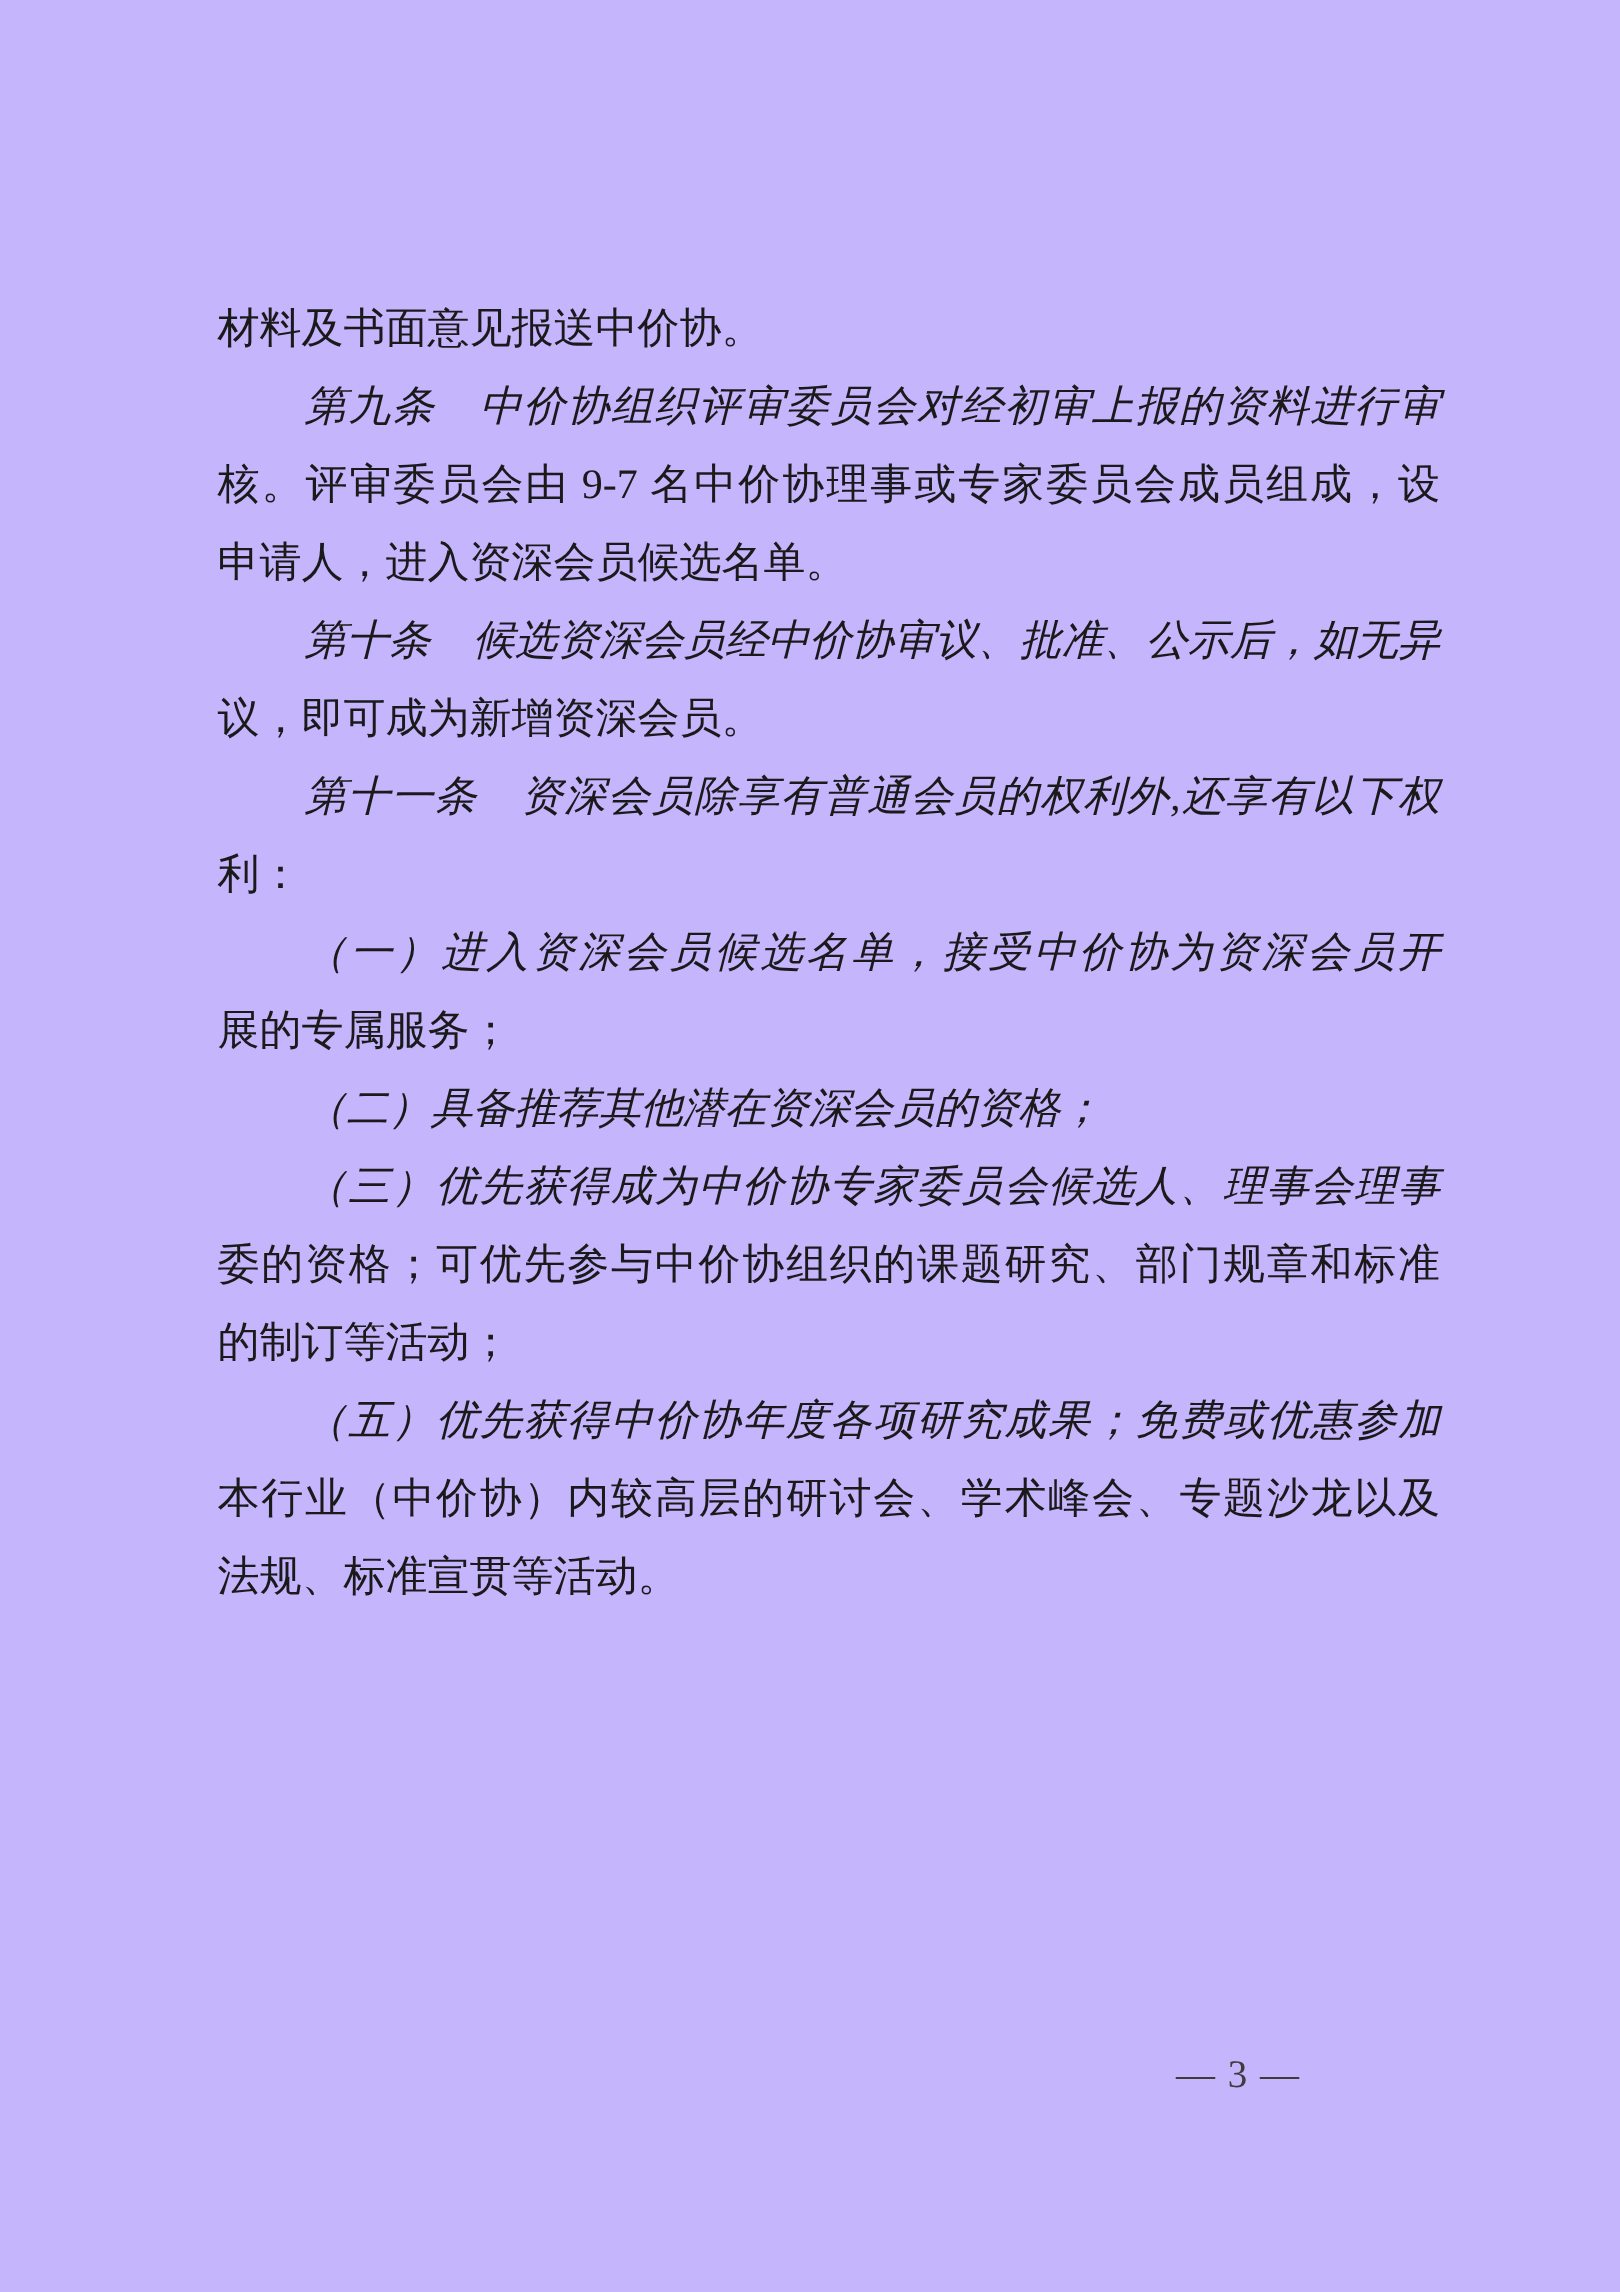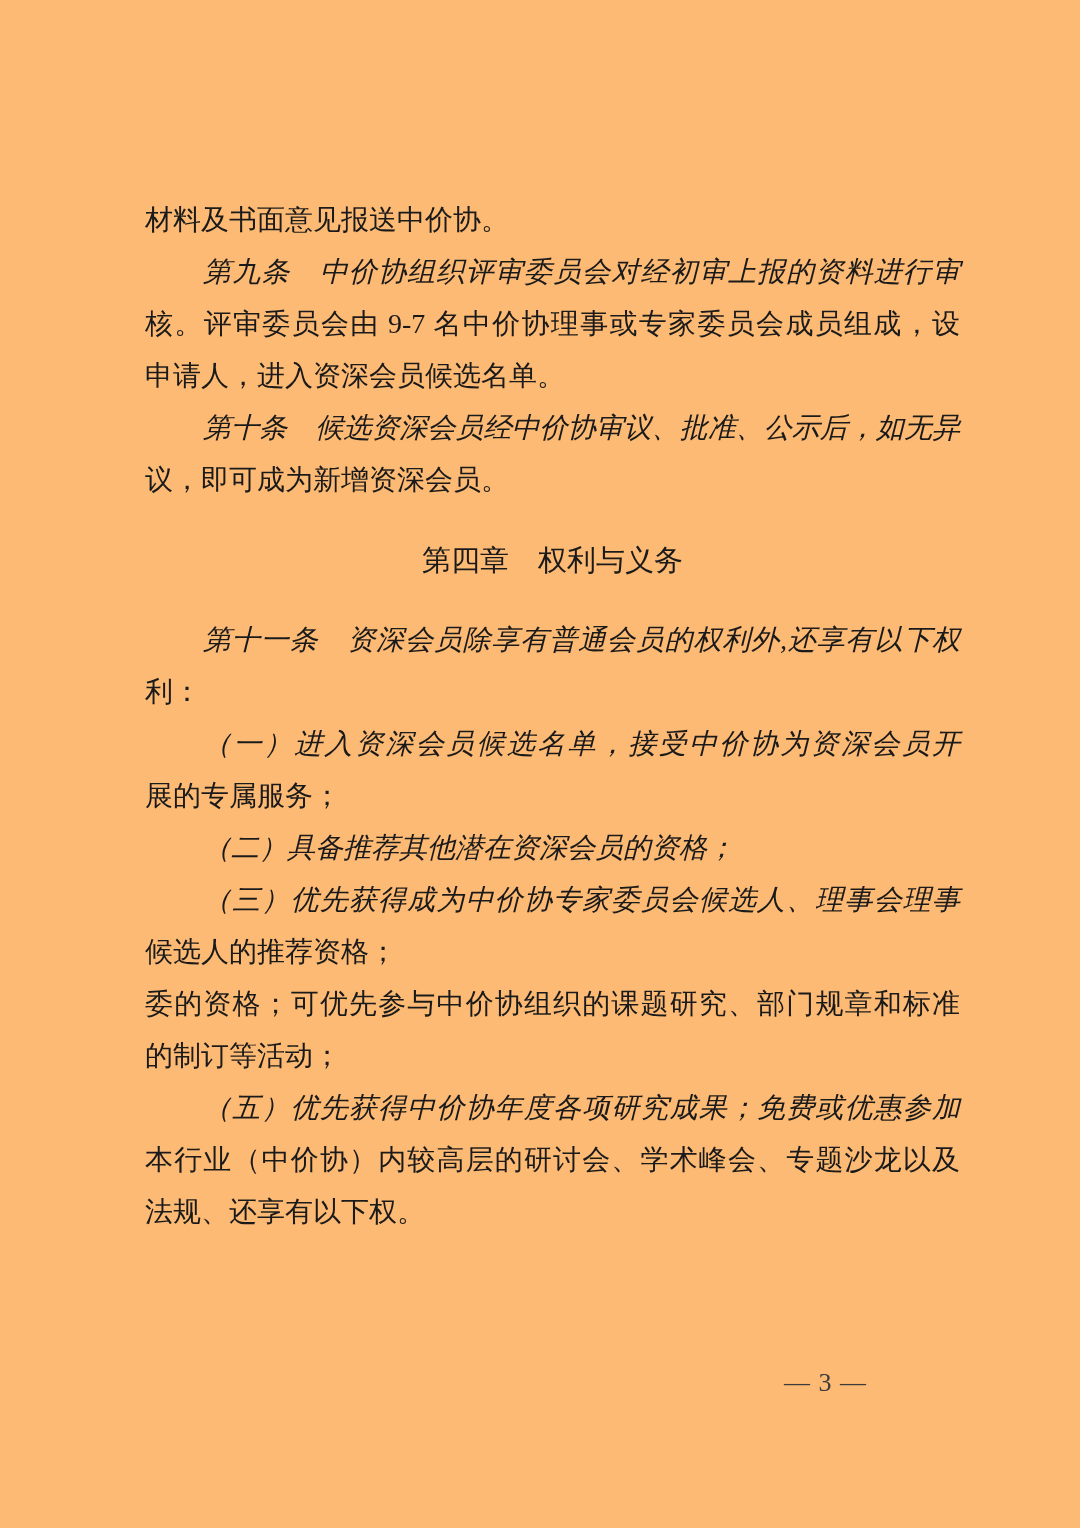--- a/index.html
+++ b/index.html
@@ -4,21 +4,21 @@
 <style>
   html, body {
     margin: 0;
     padding: 0;
     background: #ffffff;
   }
   .page {
     position: relative;
     width: 1080px;
     height: 1528px;
-    background: #fdba74;
+    background: #c4b5fd;
     overflow: hidden;
     font-family: "Liberation Serif", "DejaVu Serif", serif;
     color: #1a1a1a;
   }
   .doc-body {
     position: absolute;
     left: 145px;
     top: 194px;
     width: 815px;
     font-size: 28px;
@@ -60,36 +60,34 @@
 
     <div class="ln">材料及书面意见报送中价协。</div>
 
     <div class="ln ind jst">第九条　中价协组织评审委员会对经初审上报的资料进行审</div>
     <div class="ln jst">核。评审委员会由 9-7 名中价协理事或专家委员会成员组成，设</div>
     <div class="ln">申请人，进入资深会员候选名单。</div>
 
     <div class="ln ind jst">第十条　候选资深会员经中价协审议、批准、公示后，如无异</div>
     <div class="ln">议，即可成为新增资深会员。</div>
 
-    <div class="chapter-heading">第四章　权利与义务</div>
 
     <div class="ln ind jst">第十一条　资深会员除享有普通会员的权利外,还享有以下权</div>
     <div class="ln">利：</div>
 
     <div class="ln ind jst">（一）进入资深会员候选名单，接受中价协为资深会员开</div>
     <div class="ln">展的专属服务；</div>
 
     <div class="ln ind">（二）具备推荐其他潜在资深会员的资格；</div>
 
     <div class="ln ind jst">（三）优先获得成为中价协专家委员会候选人、理事会理事</div>
-    <div class="ln">候选人的推荐资格；</div>
 
     <div class="ln jst">委的资格；可优先参与中价协组织的课题研究、部门规章和标准</div>
     <div class="ln">的制订等活动；</div>
 
     <div class="ln ind jst">（五）优先获得中价协年度各项研究成果；免费或优惠参加</div>
     <div class="ln jst">本行业（中价协）内较高层的研讨会、学术峰会、专题沙龙以及</div>
-    <div class="ln">法规、还享有以下权。</div>
+    <div class="ln">法规、标准宣贯等活动。</div>
 
   </div>
 
   <div class="page-number">— 3 —</div>
 </div>
 
 </body></html>

